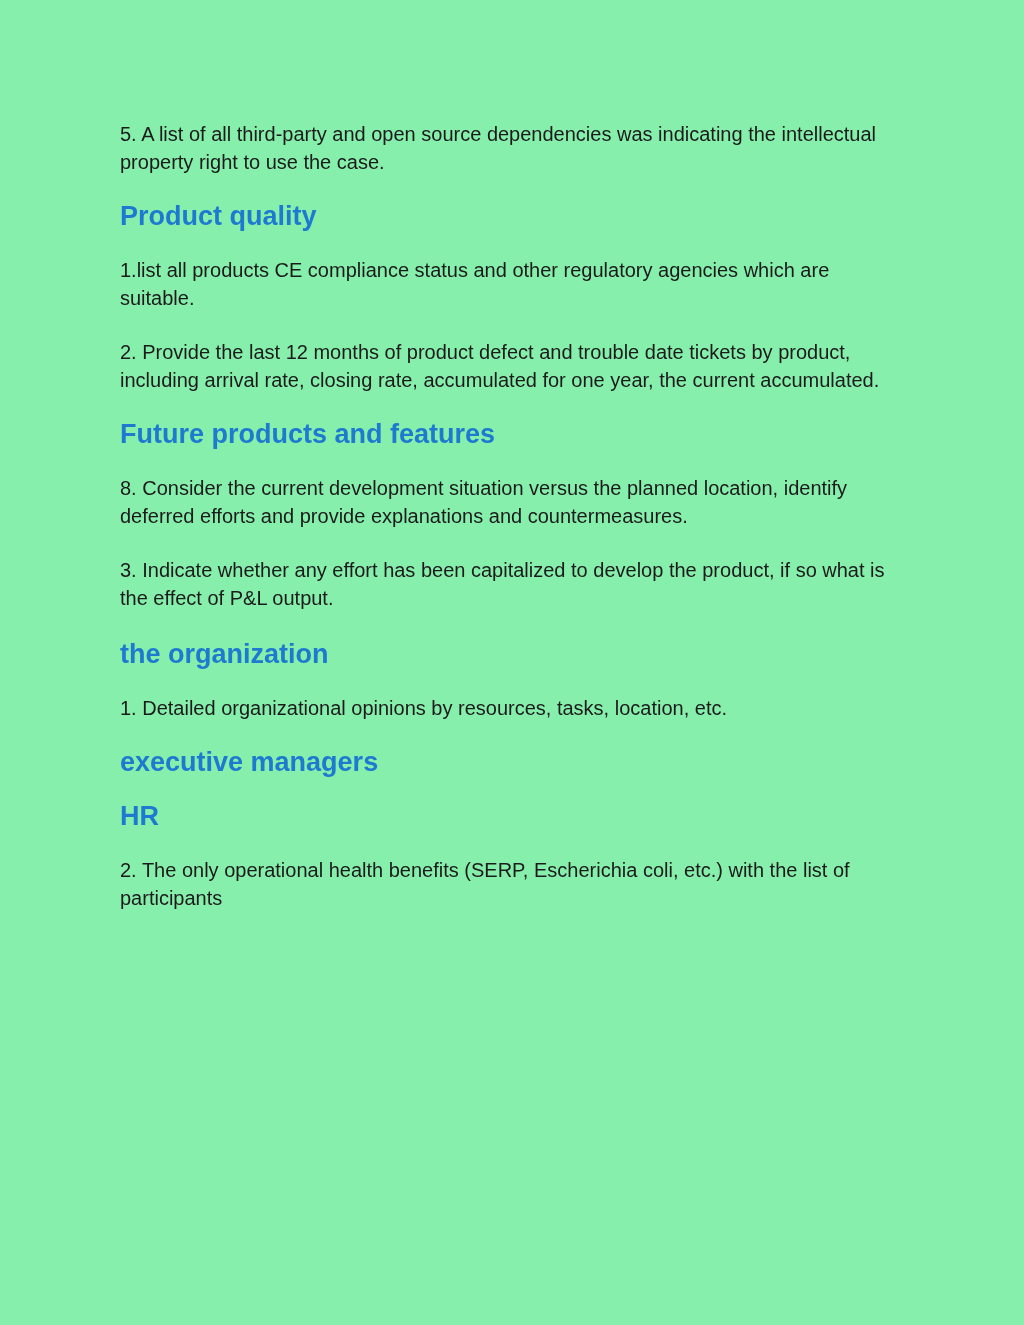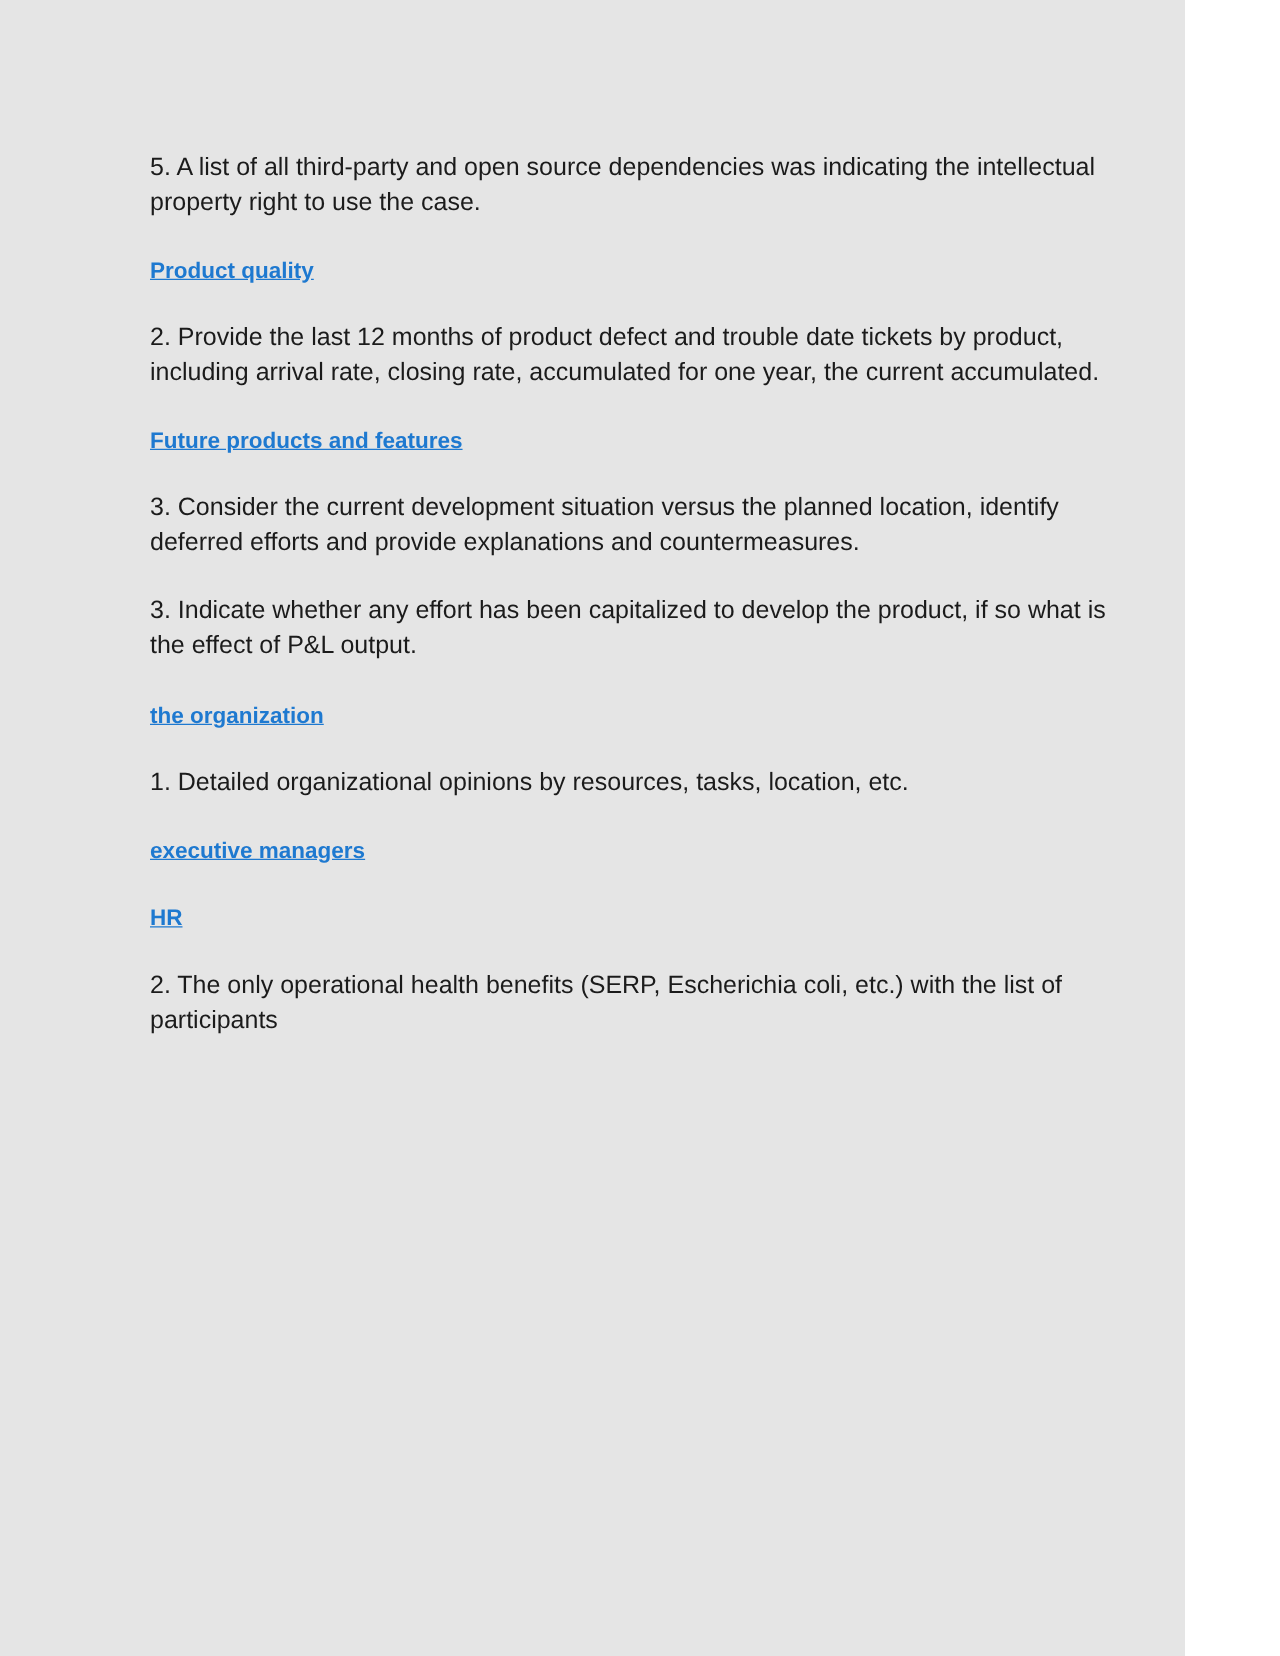--- a/index.html
+++ b/index.html
@@ -11,59 +11,59 @@
     height: 1325px;
     background: #ffffff;
     overflow: hidden;
     font-family: "Liberation Sans", sans-serif;
     position: relative;
   }
   .doc-page {
     position: absolute;
     left: 0;
     top: 0;
-    width: 948px;
+    width: 1024px;
     height: 1325px;
-    background: #e5e5e5;
+    background: #86efac;
   }
   .doc-content {
     position: absolute;
     left: 120px;
     top: 120px;
     width: 778px;
     font-size: 20px;
     line-height: 28px;
     color: #1b1b1b;
     letter-spacing: 0;
   }
   .doc-content p.paragraph {
     margin: 0 0 26px 0;
     font-weight: normal;
   }
   .doc-content h2.heading {
     margin: 0 0 26px 0;
-    font-size: 18px;
+    font-size: 27px;
     line-height: 28px;
     font-weight: bold;
-    text-decoration: underline;
   }
   .seg-bold {
     font-weight: bold;
   }
 </style>
 </head>
 <body>
 
 <div class="doc-page">
   <div class="doc-content" id="doc-content" style="color: rgb(27, 27, 27);">
       <p class="paragraph"><span>5. A list of all third-party and open source dependencies was indicating the intellectual property right to use the case.</span></p>
       <h2 class="heading" style="color: rgb(30, 121, 208);"><span>Product quality</span></h2>
+      <p class="paragraph"><span>1.list all products CE compliance status and other regulatory agencies which are suitable.</span></p>
       <p class="paragraph"><span>2. Provide the last 12 months of product defect and trouble date tickets by product, including arrival rate, closing rate, accumulated for one year, the current accumulated.</span></p>
       <h2 class="heading" style="color: rgb(30, 121, 208);"><span>Future products and features</span></h2>
-      <p class="paragraph"><span>3. Consider the current development situation versus the planned location, identify deferred efforts and provide explanations and countermeasures.</span></p>
+      <p class="paragraph"><span>8. Consider the current development situation versus the planned location, identify deferred efforts and provide explanations and countermeasures.</span></p>
       <p class="paragraph"><span>3. Indicate whether any effort has been capitalized to develop the product, if so what is the effect of P&amp;L output.</span></p>
       <h2 class="heading" style="color: rgb(30, 121, 208); margin-top: 28px;"><span>the organization</span></h2>
       <p class="paragraph"><span>1. Detailed organizational opinions by resources, tasks, location, etc.</span></p>
       <h2 class="heading" style="color: rgb(30, 121, 208);"><span>executive managers</span></h2>
       <h2 class="heading" style="color: rgb(30, 121, 208);"><span>HR</span></h2>
       <p class="paragraph"><span>2. The only operational health benefits (SERP, Escherichia coli, etc.) with the list of participants</span></p>
     </div>
 </div>
 
 </body></html>

